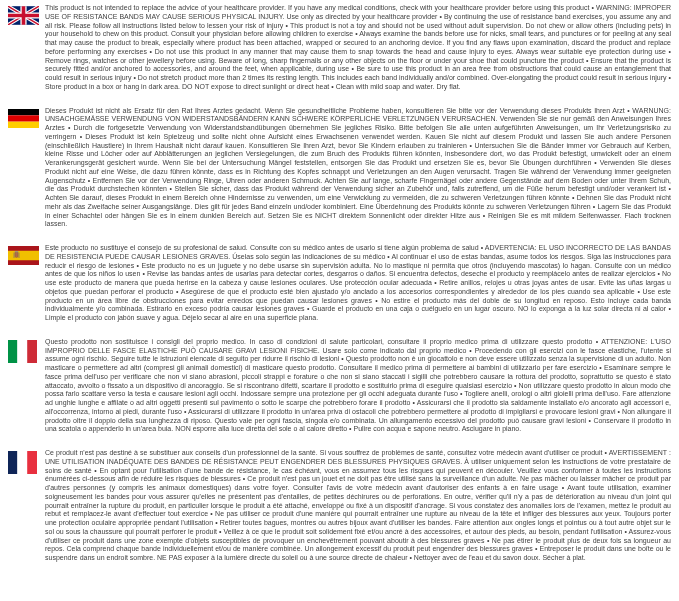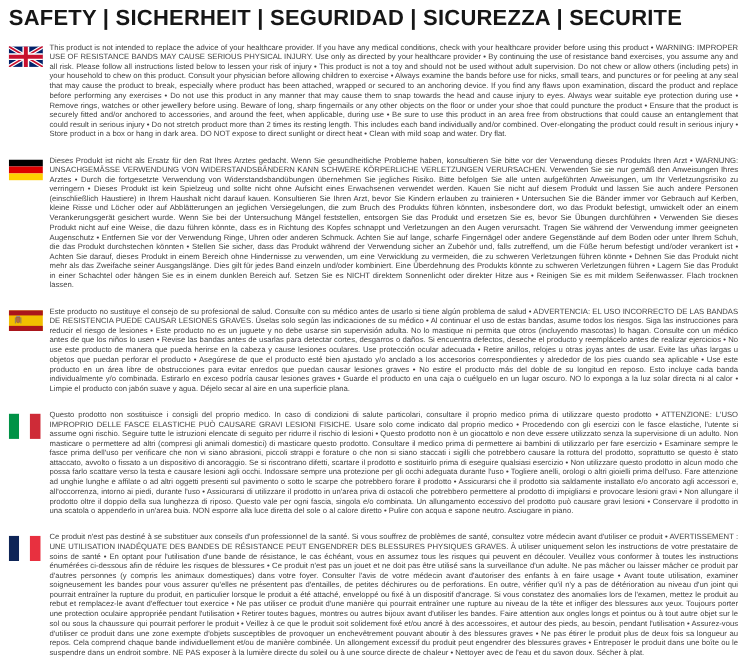--- a/index.html
+++ b/index.html
@@ -45,21 +45,20 @@
     color: #3f3f3f;
     text-align: justify;
     letter-spacing: 0;
   }
 </style>
 </head>
 <body>
 
 <div class="page">
 
-  <h1 class="title">SAFETY | SICHERHEIT | SEGURIDAD | SICUREZZA | SECURITE</h1>
 
   <section class="lang-section">
     <span class="flag">
       <svg width="31" height="19" viewBox="0 0 60 36">
         <rect width="60" height="36" fill="#012169"></rect>
         <path d="M0,0 L60,36 M60,0 L0,36" stroke="#ffffff" stroke-width="7"></path>
         <path d="M0,0 L60,36 M60,0 L0,36" stroke="#C8102E" stroke-width="3"></path>
         <path d="M30,0 V36 M0,18 H60" stroke="#ffffff" stroke-width="12"></path>
         <path d="M30,0 V36 M0,18 H60" stroke="#C8102E" stroke-width="7"></path>
       </svg>

